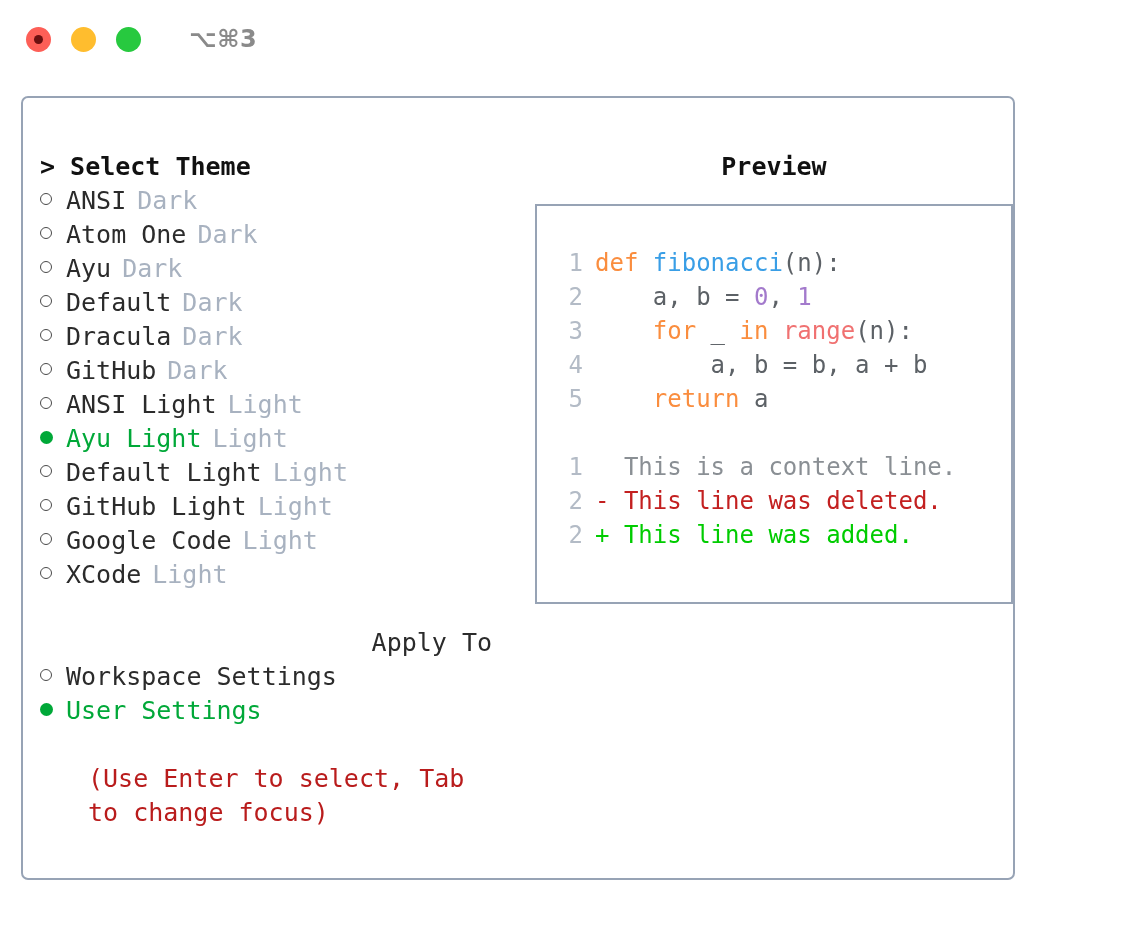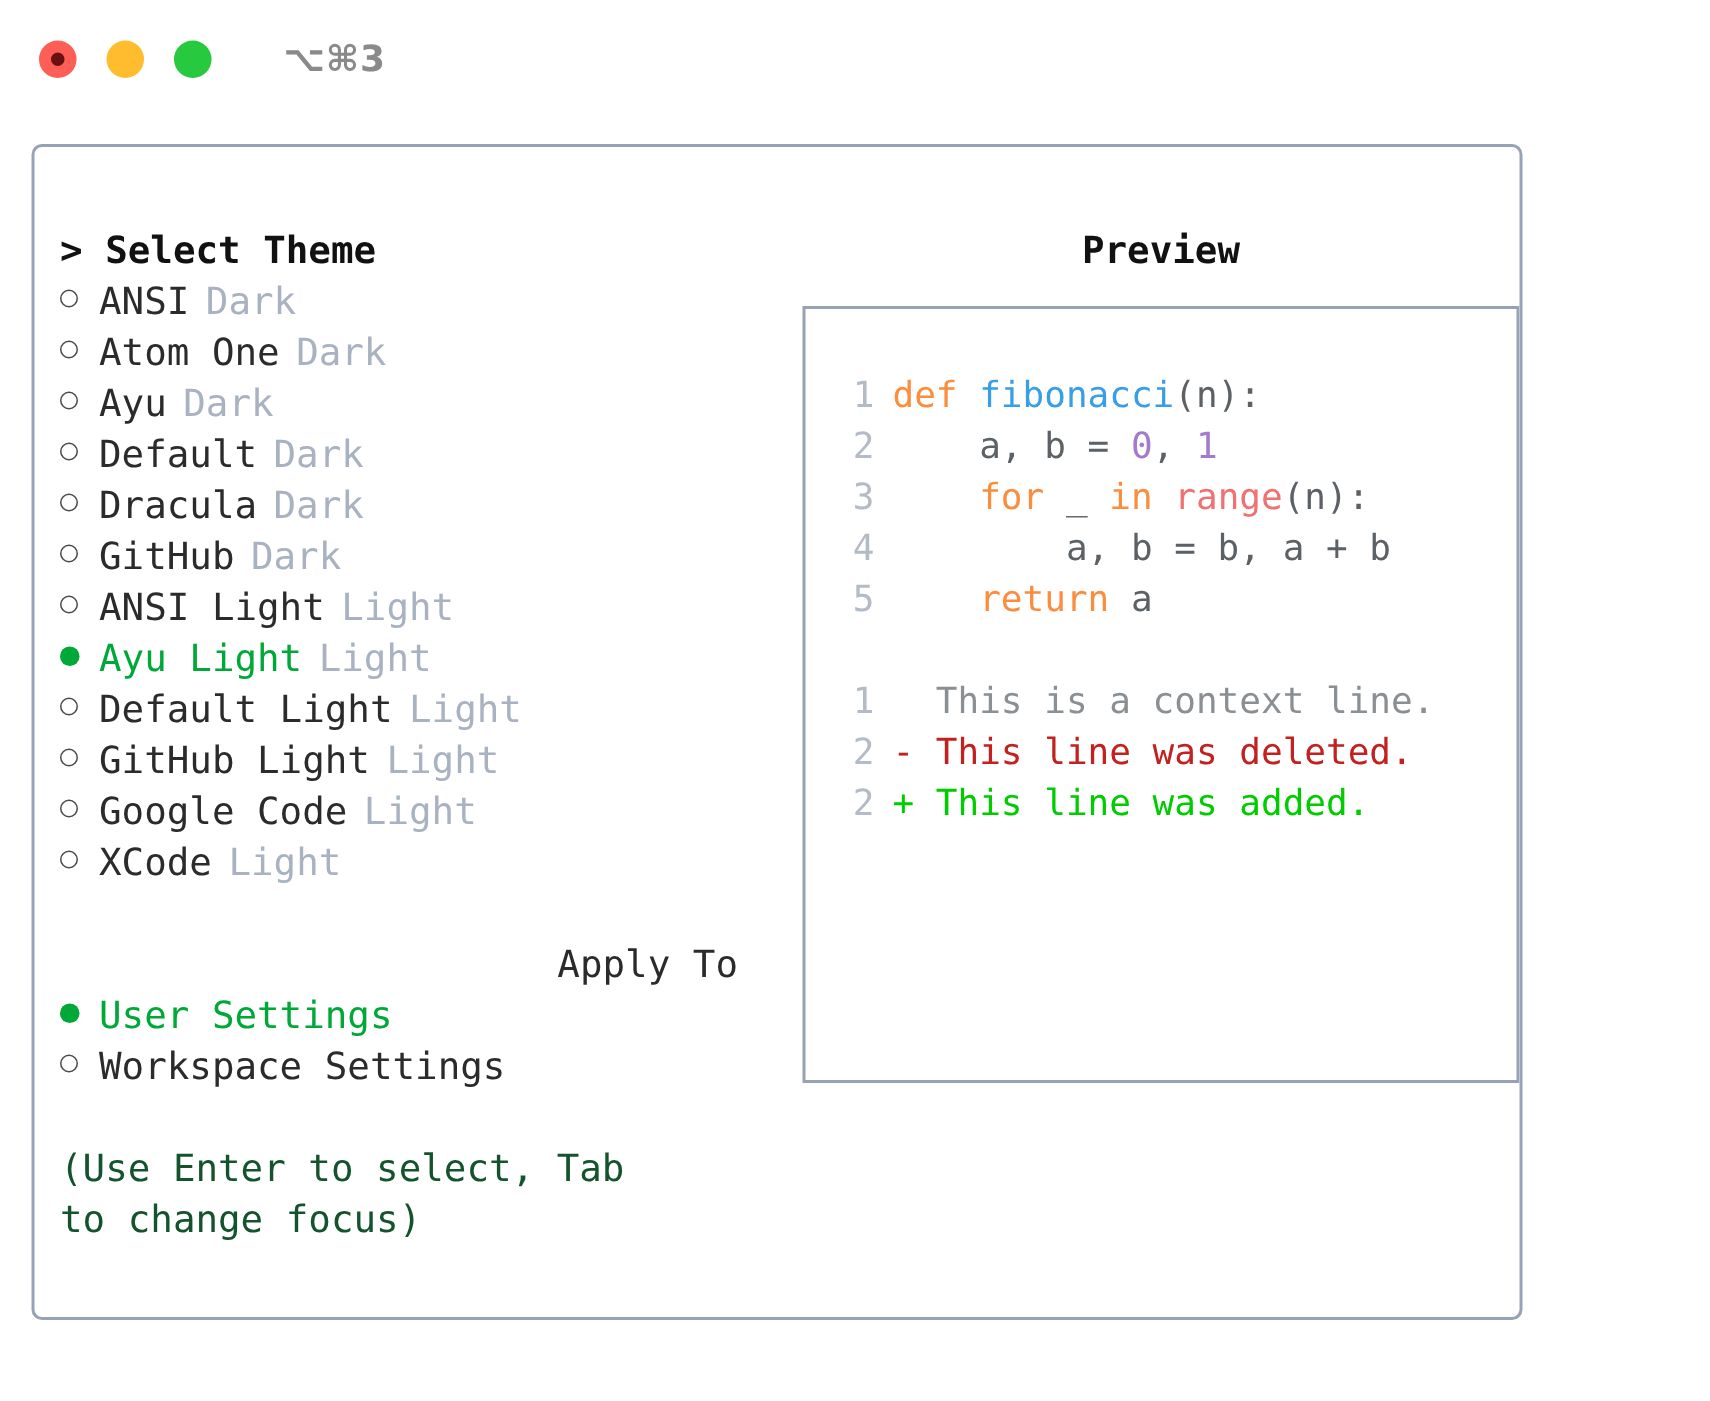--- a/index.html
+++ b/index.html
@@ -153,42 +153,43 @@
     font-size: 25px;
     line-height: 34px;
     color: #2b2b2b;
     padding-left: 26px;
     white-space: pre;
     text-align: right;
   }
   .spacer-block { height: 34px; }
 
   .hint {
-    color: #14532d;
+    color: #b91c1c;
     font-size: 25px;
     line-height: 34px;
     width: 400px;
     white-space: pre-wrap;
+    margin-left: 48px;
   }
   .hint-gap { height: 34px; }
 
   
   .preview-title {
     font-size: 25px;
     font-weight: 700;
     color: #111111;
     line-height: 34px;
     margin-left: 0px;
     white-space: pre;
     text-align: center;
   }
   .code-box {
     margin-top: 20px;
     width: 478px;
-    height: 518px;
+    height: 400px;
     border: 2px solid #97a3b5;
     box-sizing: border-box;
     background: #ffffff;
     padding: 40px 0 0 18px;
   }
   .code-line {
     font-size: 24px;
     line-height: 34px;
     white-space: pre;
   }
@@ -240,22 +241,22 @@
             <div class="list-row"><span class="marker"><span class="bullet-ring"></span></span><span class="row-label">Default Light</span><span class="row-tag">Light</span></div>
             <div class="list-row"><span class="marker"><span class="bullet-ring"></span></span><span class="row-label">GitHub Light</span><span class="row-tag">Light</span></div>
             <div class="list-row"><span class="marker"><span class="bullet-ring"></span></span><span class="row-label">Google Code</span><span class="row-tag">Light</span></div>
             <div class="list-row"><span class="marker"><span class="bullet-ring"></span></span><span class="row-label">XCode</span><span class="row-tag">Light</span></div>
           </div>
 
         <div class="spacer-block"></div>
 
         <div class="apply-head">Apply To</div>
         <div id="apply-list">
+            <div class="list-row"><span class="marker"><span class="bullet-ring"></span></span><span class="row-label">Workspace Settings</span></div>
             <div class="list-row row-selected"><span class="marker"><span class="bullet-dot"></span></span><span class="row-label">User Settings</span></div>
-            <div class="list-row"><span class="marker"><span class="bullet-ring"></span></span><span class="row-label">Workspace Settings</span></div>
           </div>
 
         <div class="hint-gap"></div>
         <div class="hint">(Use Enter to select, Tab to change focus)</div>
       </div>
 
       <div class="col-right">
         <div class="preview-title">Preview</div>
         <div class="code-box">
           <div id="code-lines">

